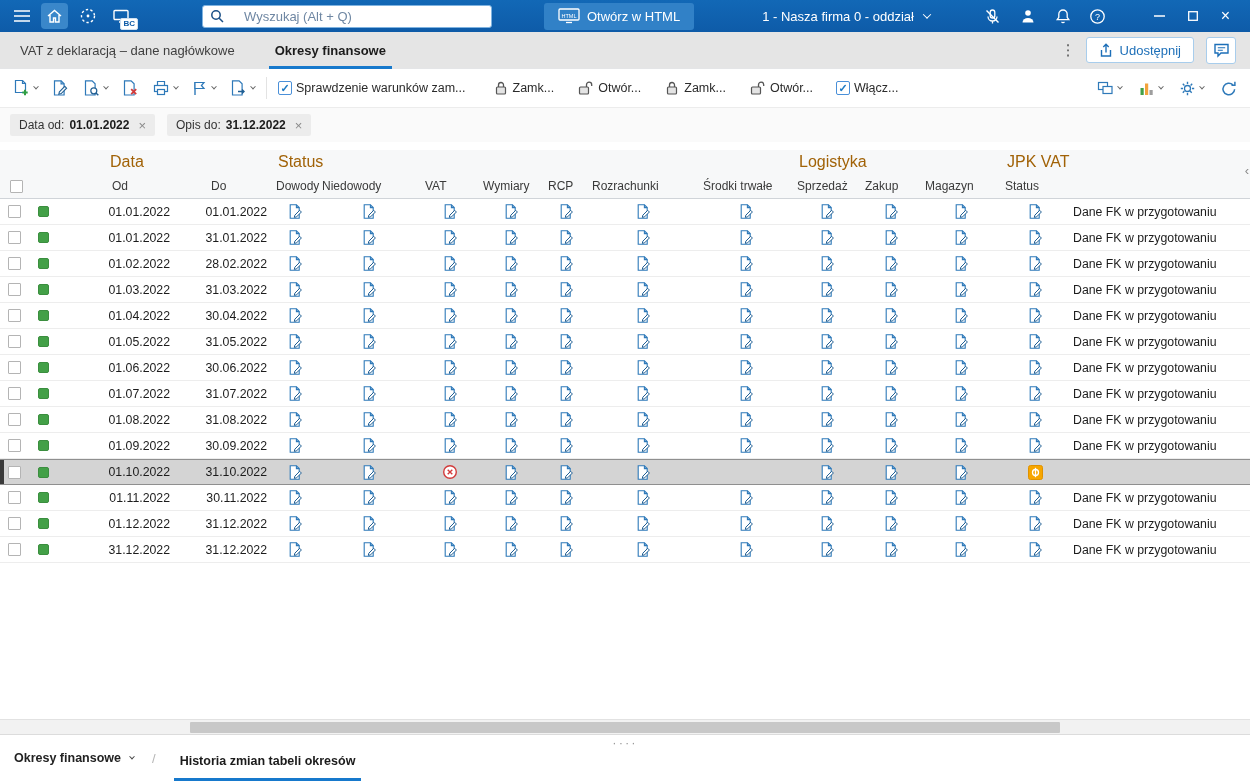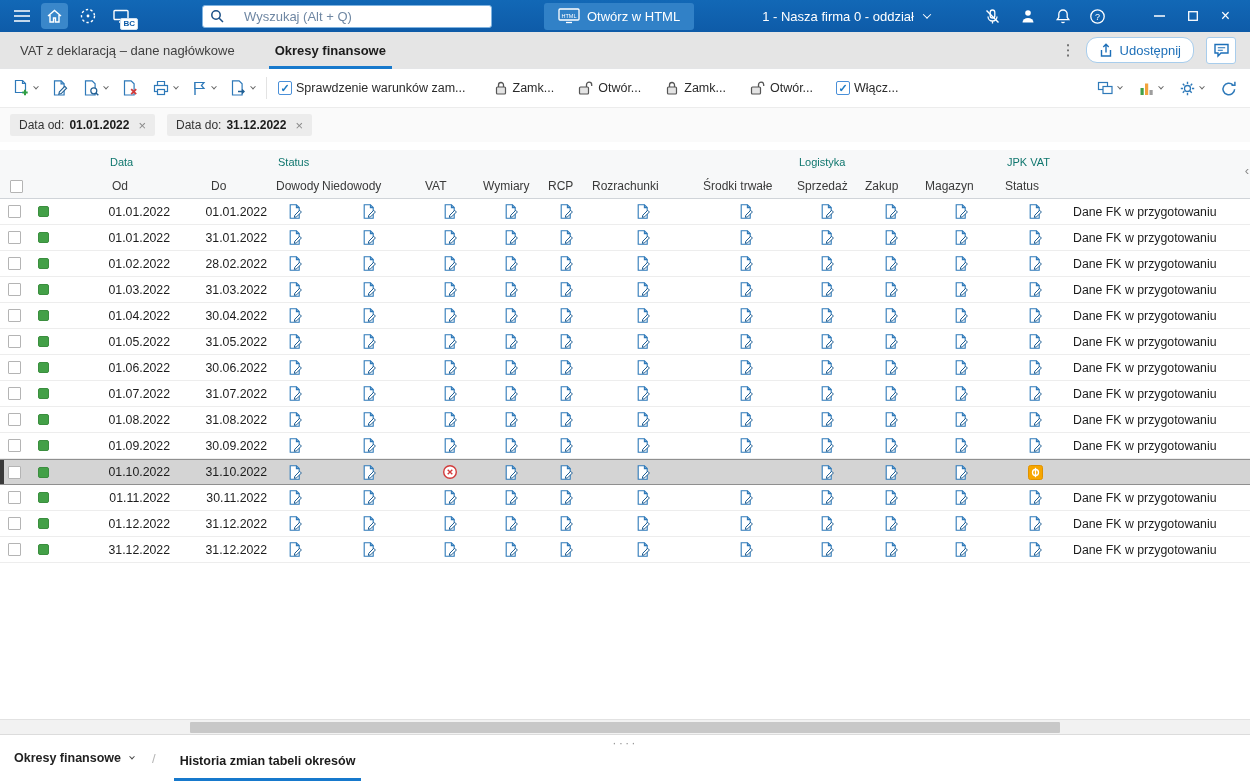--- a/index.html
+++ b/index.html
@@ -22,41 +22,41 @@
   .win-controls button { width:33px; height:32px; background:transparent; border:none; color:#fff; cursor:pointer; display:flex; align-items:center; justify-content:center; font-size:16px; }
   .chev { display:inline-block; width:6px; height:6px; border-right:1.6px solid currentColor; border-bottom:1.6px solid currentColor; transform:rotate(45deg) translate(-1px,-1px); }
   .chev.sm { width:4px; height:4px; border-width:1.3px; }
 
   
   .tabbar { height:37px; background:#e5e5e5; border-bottom:1px solid #e4e5e7; display:flex; align-items:center; padding:0 14px; flex:0 0 auto; }
   .tab { height:37px; display:flex; align-items:center; padding:0 6px; margin-right:28px; font-size:13px; color:#3f3f3f; position:relative; cursor:pointer; }
   .tab.active { font-weight:bold; color:#1b1b1b; }
   .tab.active::after { content:""; position:absolute; left:0; right:0; bottom:0; height:3px; background:#1779cc; }
   .more-dots { margin-left:auto; color:#555; font-size:15px; background:none; border:none; cursor:pointer; padding:0 10px; }
-  .share-btn { height:26px; background:#fff; border:1px solid #a8cdec; border-radius:11px; color:#1d6fb8; font-size:13px; display:flex; align-items:center; gap:7px; padding:0 12px; cursor:pointer; }
+  .share-btn { height:26px; background:#fff; border:1px solid #a8cdec; border-radius:3px; color:#1d6fb8; font-size:13px; display:flex; align-items:center; gap:7px; padding:0 12px; cursor:pointer; }
   .chat-btn { margin-left:12px; width:30px; height:27px; background:#fff; border:1px solid #a8cdec; border-radius:3px; display:flex; align-items:center; justify-content:center; cursor:pointer; }
 
   
   .toolbar { height:39px; background:#fff; border-bottom:1px solid #ececec; display:flex; align-items:center; padding:0 10px; gap:9px; flex:0 0 auto; }
   .t-btn { display:flex; align-items:center; gap:4px; background:none; border:none; cursor:pointer; font-size:12.5px; color:#2b2b2b; padding:3px 2px; white-space:nowrap; font-family:"Liberation Sans",sans-serif; }
   .t-btn .chev { color:#666; }
   .t-sep { width:1px; height:22px; background:#e3e3e3; }
   .cbx { width:14px; height:14px; background:#fff; border:1px solid #4a90d9; border-radius:2px; display:inline-flex; align-items:center; justify-content:center; color:#1f7bc4; font-size:11px; font-weight:bold; line-height:1; }
   .t-right { margin-left:auto; display:flex; align-items:center; gap:12px; }
 
   
   .filterbar { height:34px; background:#fafafa; display:flex; align-items:center; padding:0 10px; gap:12px; flex:0 0 auto; }
   .chip { height:22px; background:#ececec; border-radius:2px; display:flex; align-items:center; gap:5px; padding:0 9px; font-size:12px; color:#333; cursor:pointer; }
   .chip b { font-weight:bold; color:#1b1b1b; }
   .chip .x { color:#8a8a8a; font-size:13px; margin-left:4px; cursor:pointer; }
 
   
   .content { flex:1 1 auto; position:relative; display:flex; flex-direction:column; overflow:hidden; background:#fff; padding-top:8px; }
   .tgrid { display:grid; grid-template-columns:28px 30px 46px 71px 28px 69px 46px 103px 58px 65px 44px 111px 94px 68px 60px 80px 68px minmax(0,1fr); align-items:center; }
-  .grp-row { height:23px; background:#f7f8f9; font-size:11px; color:#0f766e; }
+  .grp-row { height:23px; background:#f7f8f9; font-size:16px; color:#a16207; }
   .grp-row > div { padding-left:6px; }
   .hdr-row { height:26px; background:#f7f8f9; border-bottom:1px solid #d0d4d9; font-size:12px; color:#3a3a3a; }
   .hdr-row > div { padding-left:4px; height:26px; display:flex; align-items:center; }
   .hdr-row .hdr-date { padding-left:8px; }
   .hdr-row .hdr-opis { font-weight:bold; background:#edf0f4; color:#1b1b1b; }
   .tbody { flex:0 0 auto; }
   .trow { height:26px; border-bottom:1px solid #ededed; font-size:12.3px; color:#1c1c1c; cursor:default; position:relative; }
   .c { height:100%; display:flex; align-items:center; }
   .c-check, .c-flag, .icon-cell { justify-content:center; }
   .c-od, .c-do { justify-content:flex-end; padding-right:5px; }
@@ -378,21 +378,21 @@
     </div>
   </div>
 
   <div class="filterbar">
     <div class="chip">
       <span>Data od:</span>
       <b>01.01.2022</b>
       <span class="x">×</span>
     </div>
     <div class="chip">
-      <span>Data do:</span>
+      <span>Opis do:</span>
       <b>31.12.2022</b>
       <span class="x">×</span>
     </div>
   </div>
 
   <div class="content">
     <div class="tgrid grp-row">
       <div style="grid-column:4 / span 3">Data</div>
       <div style="grid-column:7 / span 7">Status</div>
       <div style="grid-column:14 / span 3">Logistyka</div>

